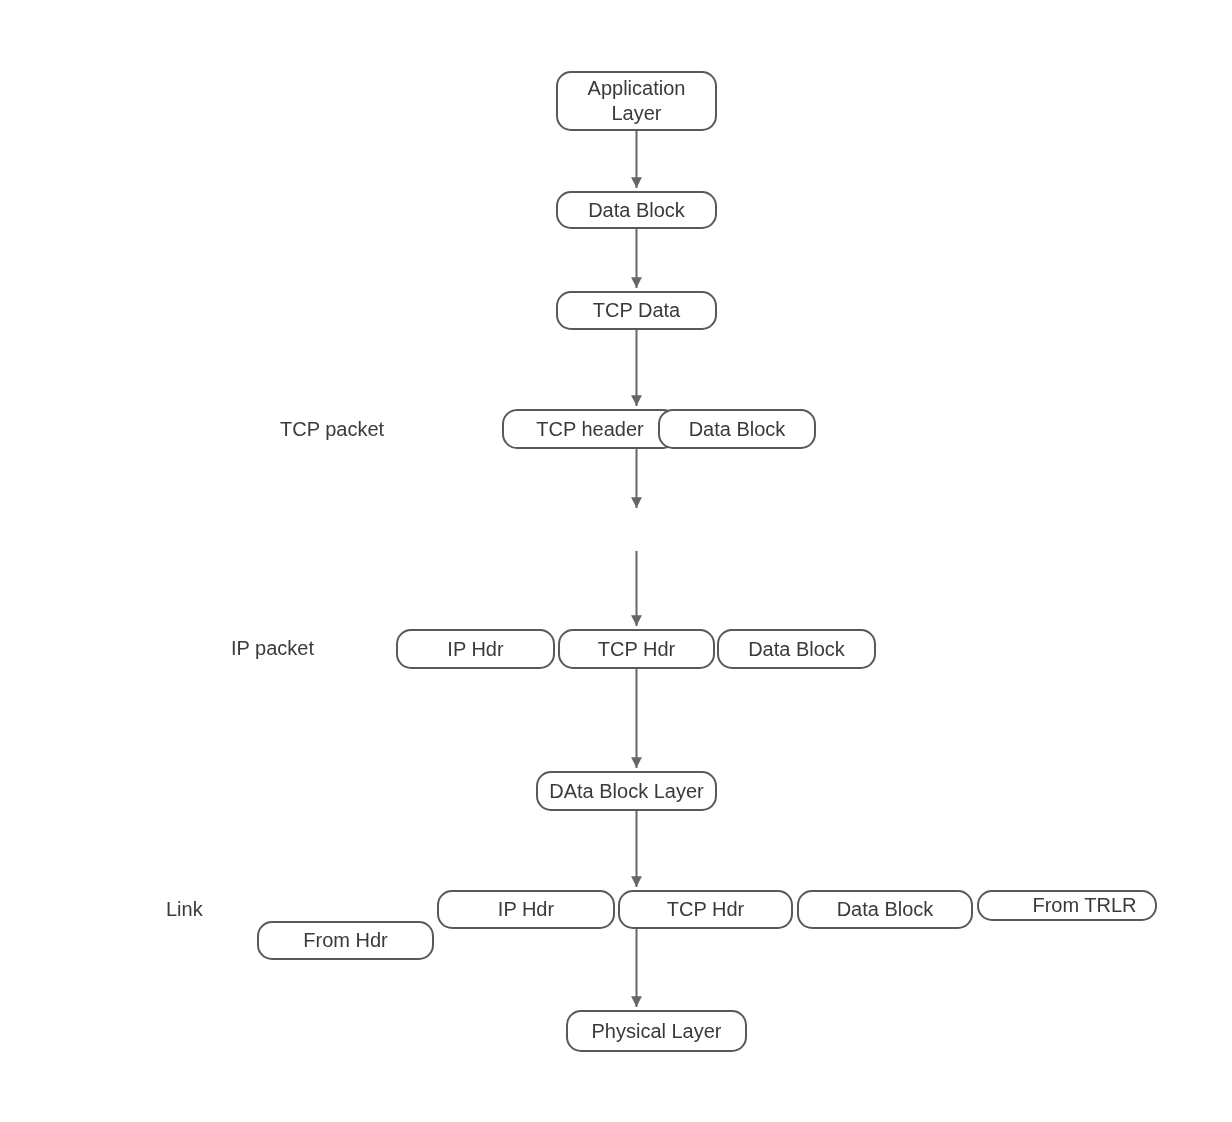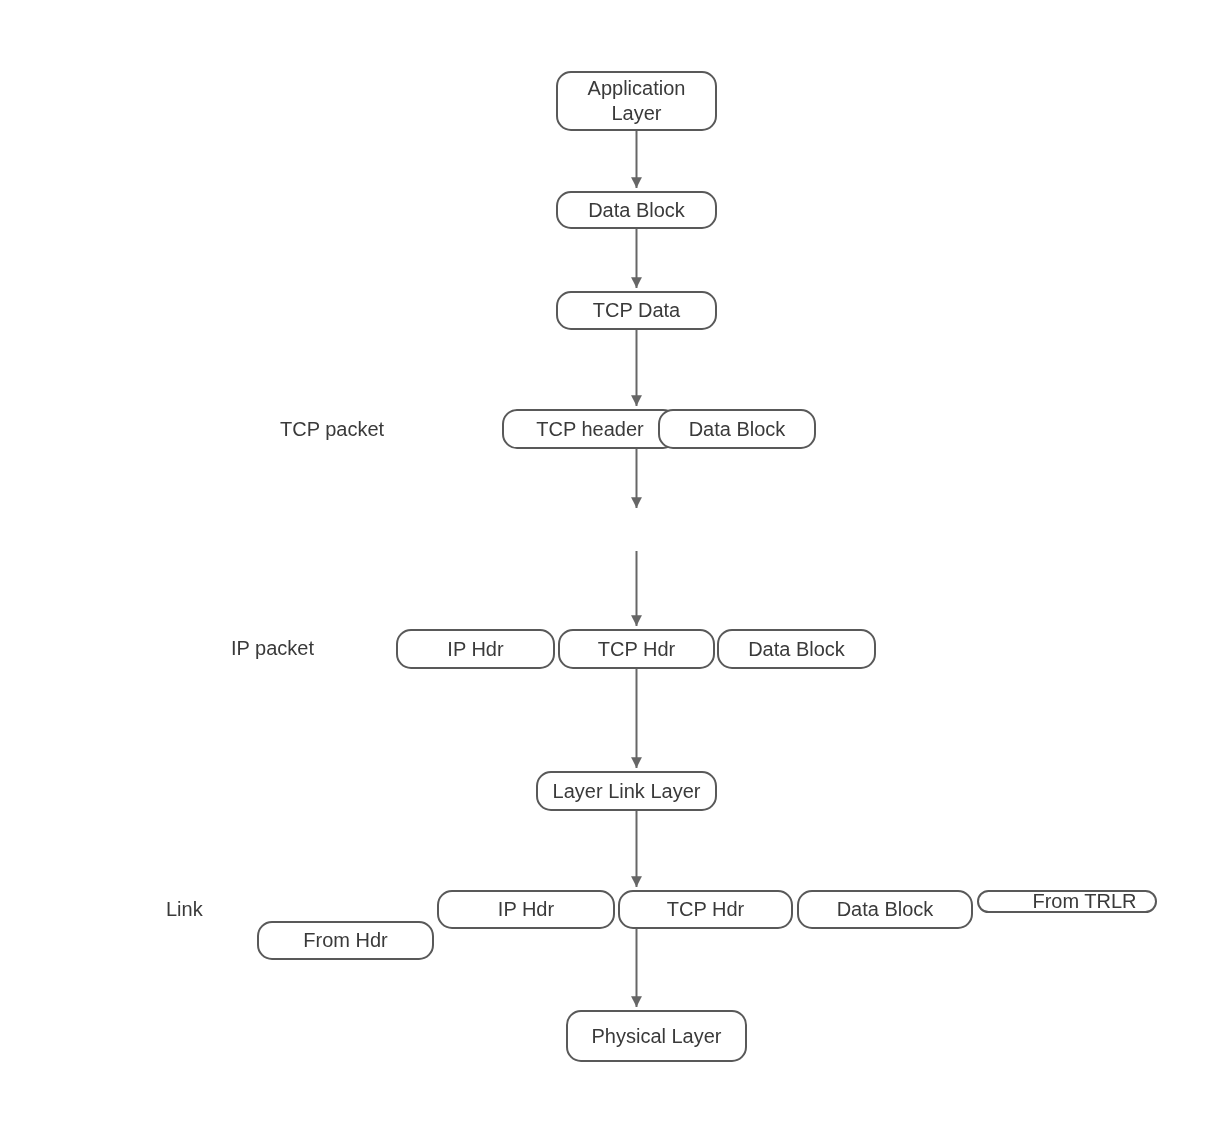--- a/index.html
+++ b/index.html
@@ -81,24 +81,24 @@
   <div class="row-label" style="left:280px; top:417px;">TCP packet</div>
   <div class="node" style="left:496px; top:409px; width:176px; height:40px;margin-left:6px;">TCP header</div>
   <div class="node" style="left:658px; top:409px; width:158px; height:40px;">Data Block</div>
 
 
   <div class="row-label" style="left:231px; top:636px;">IP packet</div>
   <div class="node" style="left:396px; top:629px; width:159px; height:40px;">IP Hdr</div>
   <div class="node" style="left:558px; top:629px; width:157px; height:40px;">TCP Hdr</div>
   <div class="node" style="left:717px; top:629px; width:159px; height:40px;">Data Block</div>
 
-  <div class="node" style="left:536px; top:771px; width:181px; height:40px;">Layer Link Layer</div>
+  <div class="node" style="left:536px; top:771px; width:181px; height:40px;">DAta Block Layer</div>
 
   <div class="row-label" style="left:166px; top:897px;">Link</div>
   <div class="node" style="left:257px; top:890px; width:177px; height:39px;margin-top:31px;">From Hdr</div>
   <div class="node" style="left:437px; top:890px; width:178px; height:39px;">IP Hdr</div>
   <div class="node" style="left:618px; top:890px; width:175px; height:39px;">TCP Hdr</div>
   <div class="node" style="left:797px; top:890px; width:176px; height:39px;">Data Block</div>
-  <div class="node" style="left:977px; top:890px; width:180px; height:23px;padding-left:43px;">From TRLR</div>
+  <div class="node" style="left:977px; top:890px; width:180px; height:31px;padding-left:43px;">From TRLR</div>
 
-  <div class="node" style="left:566px; top:1010px; width:181px; height:52px;">Physical Layer</div>
+  <div class="node" style="left:566px; top:1010px; width:181px; height:42px;">Physical Layer</div>
 
 </div>
 
 </body></html>

